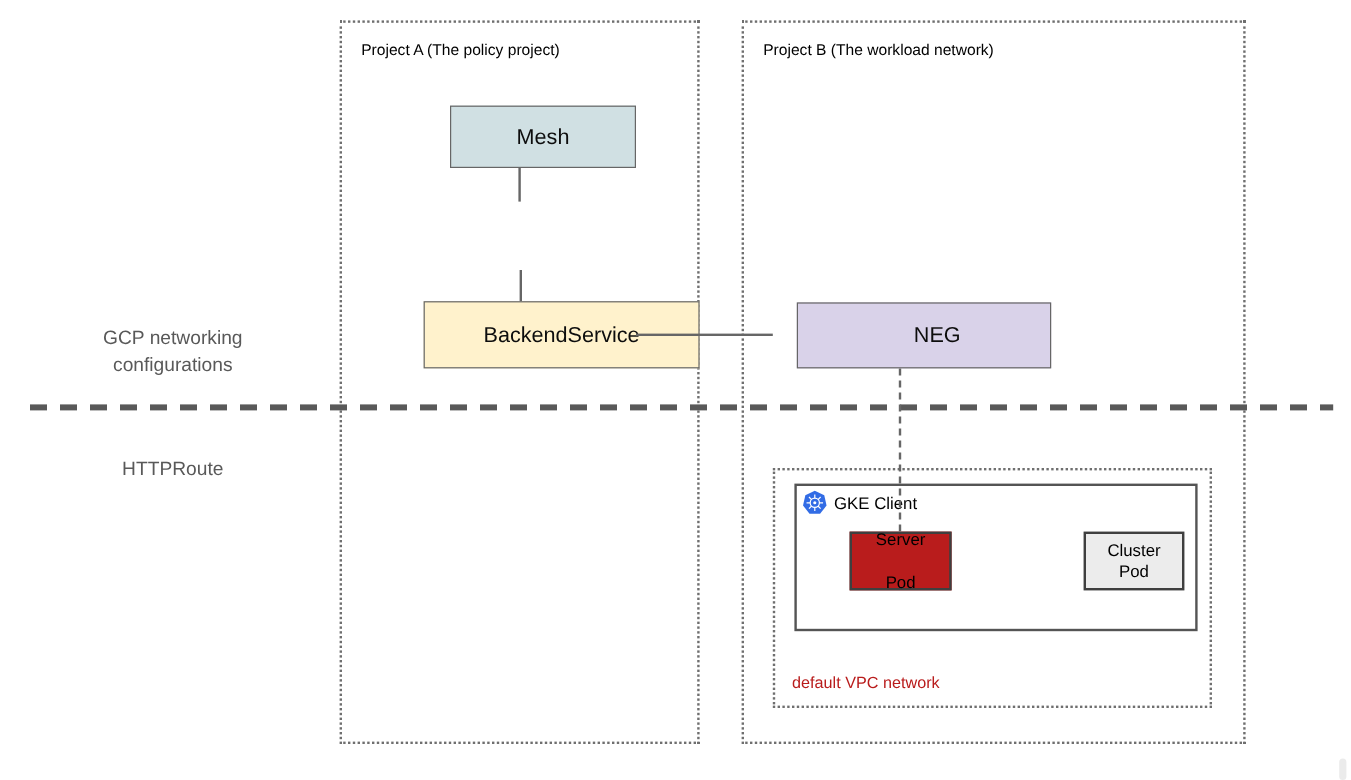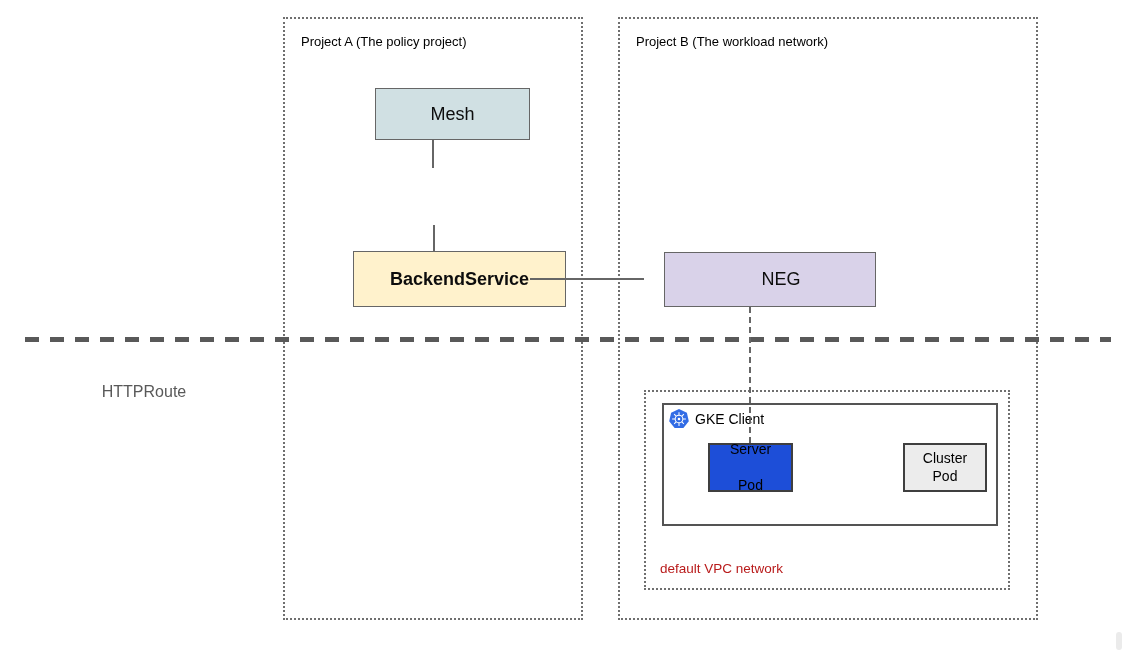--- a/index.html
+++ b/index.html
@@ -37,21 +37,21 @@
     display: flex;
     align-items: center;
     justify-content: center;
     font-size: 18px;
     color: #0d0d0d;
     text-align: center;
     margin-left: 20px;
   }
   .node-mesh        { left: 355px; top:  88px; width: 155px; height: 52px; }
   .node-httproute   { left: 353px; top: 168px; width: 164px; height: 57px; }
-  .node-backend     { left: 333px; top: 251px; width: 213px; height: 56px; font-weight: bold; }
+  .node-backend     { left: 333px; top: 251px; width: 230px; height: 56px; }
   .node-neg         { left: 644px; top: 252px; width: 212px; height: 55px; padding-left: 22px; }
 
   
   .conn { position: absolute; }
   .conn-mesh-httproute { left: 432px; top: 140px; height: 28px; border-left: 2px solid #666666; }
   .conn-httproute-backend { left: 433px; top: 225px; height: 26px; border-left: 2px solid #666666; }
   .conn-backend-neg { left: 530px; top: 278px; width: 114px; border-top: 2px solid #666666; }
   .conn-neg-serverpod { left: 749px; top: 307px; height: 136px; border-left: 2px dashed #666666; z-index: 5; }
 
   
@@ -133,20 +133,21 @@
     width: 6px; height: 18px;
     background: #ebebeb;
     border-radius: 3px;
   }
 </style>
 </head>
 <body>
 
 <div class="canvas">
 
+  <div class="lane-label lane-label-config">GCP networking configurations</div>
   <div class="lane-label lane-label-dataplane">HTTPRoute</div>
 
   <div class="lane-separator"></div>
 
   <div class="project-box project-a">
     <div class="project-title">Project A (The policy project)</div>
   </div>
 
   <div class="project-box project-b">
     <div class="project-title">Project B (The workload network)</div>
@@ -168,21 +169,21 @@
                 <line x1="14.9" y1="14.9" x2="17.3" y2="17.3"></line>
                 <line x1="6.7" y1="17.3" x2="9.1" y2="14.9"></line>
                 <line x1="14.9" y1="9.1" x2="17.3" y2="6.7"></line>
               </g>
               <circle cx="12" cy="12" r="1.4" fill="#ffffff"></circle>
             </svg>
           </span>
           <span class="gke-title">GKE Client</span>
         </div>
 
-        <div class="pod pod-server" style="background: #1d4ed8; gap: 18px;">
+        <div class="pod pod-server" style="background: #b91c1c; gap: 18px;">
           <span>Server</span>
           <span>Pod</span>
         </div>
         <div class="pod pod-client" style="background: rgb(236, 236, 236);">
           <span>Cluster</span>
           <span>Pod</span>
         </div>
       </div>
 
       <div class="vpc-label">default VPC network</div>

